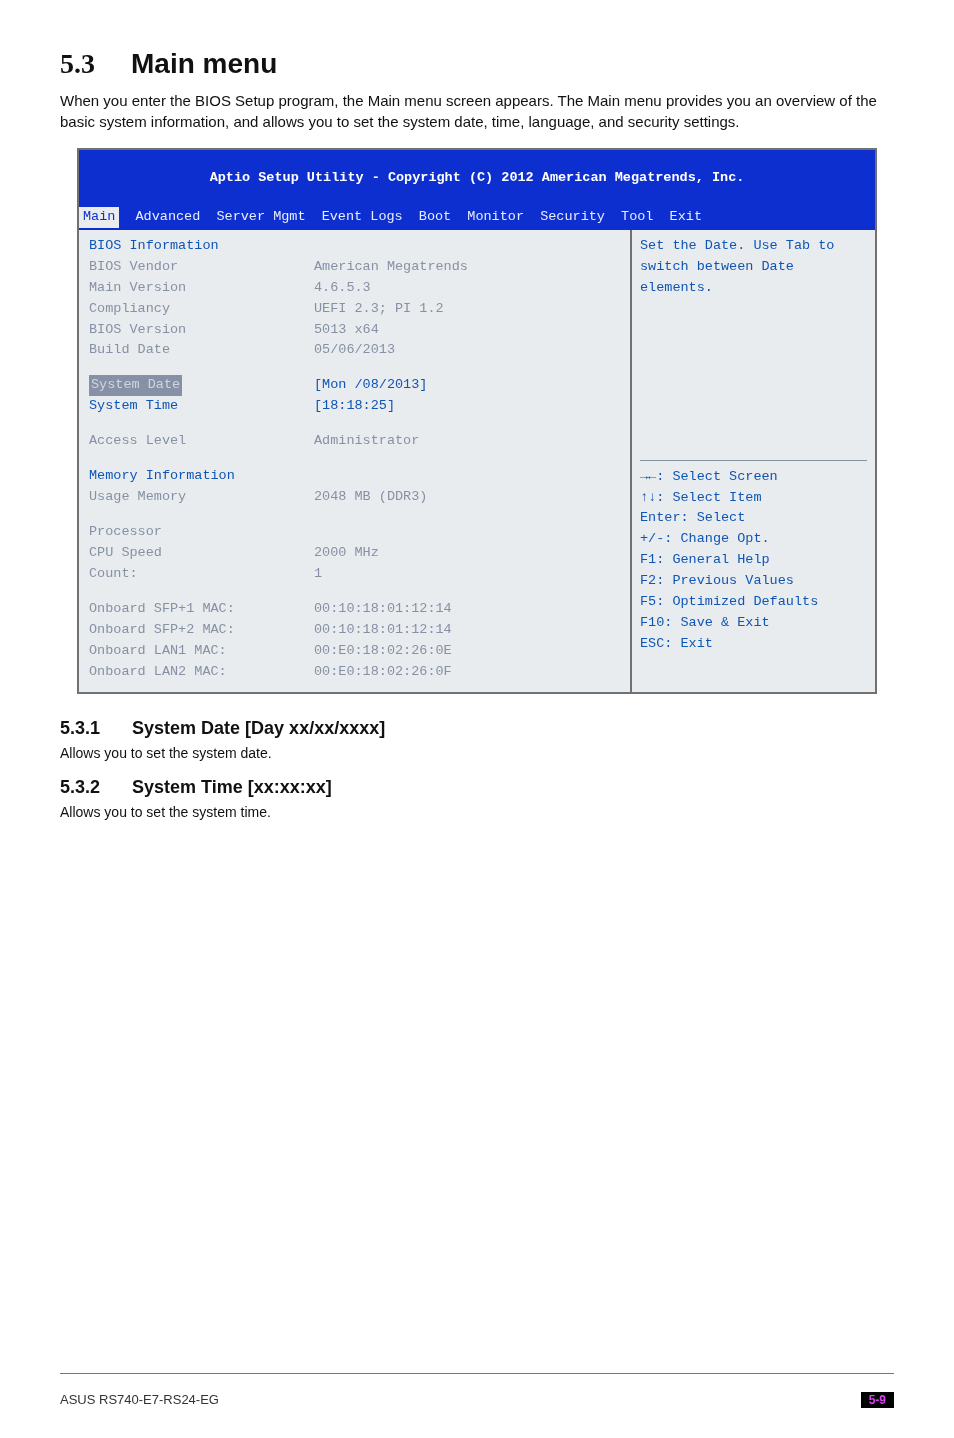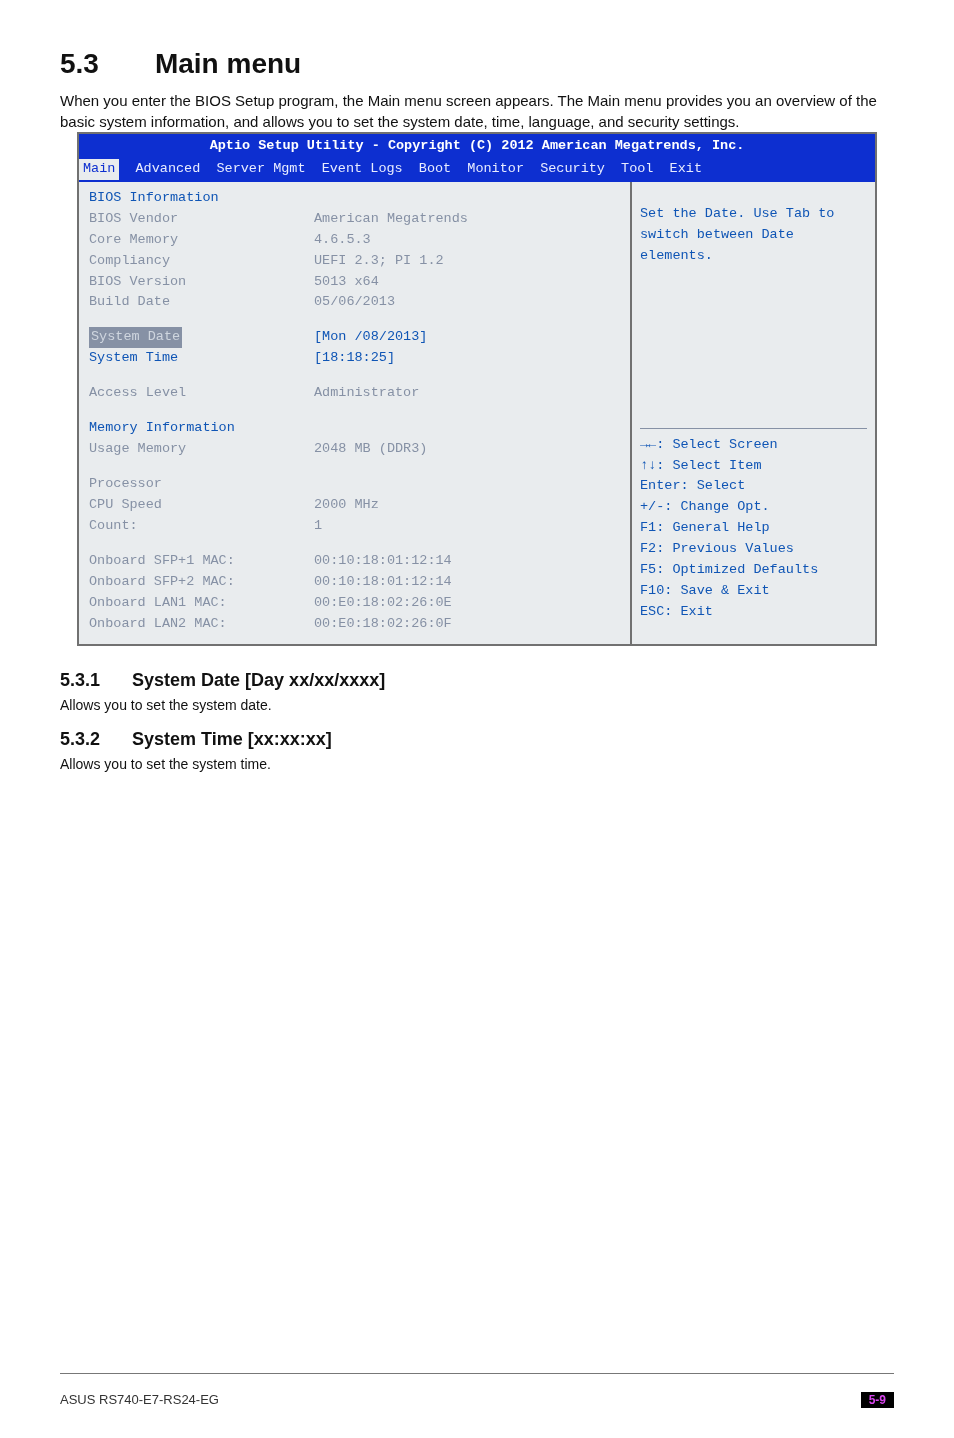--- a/index.html
+++ b/index.html
@@ -1,28 +1,28 @@
 <!DOCTYPE html>
 <html><head>
 <meta charset="utf-8">
 <style>
   * { box-sizing: border-box; margin: 0; padding: 0; }
   html, body { width: 954px; height: 1438px; background: #ffffff; font-family: Arial, Helvetica, sans-serif; color: #111; }
   .page { padding: 48px 60px 0 60px; position: relative; height: 100%; }
   h1 { font-size: 28px; font-weight: 700; margin-bottom: 10px; }
-  .h-num { display: inline-block; margin-right: 56px; }
-  p.intro { font-size: 15px; line-height: 1.4; margin-bottom: 0; }
+  .h-num { display: inline-block; margin-right: 36px; font-family: Liberation Serif, serif; }
+  p.intro { font-size: 15px; line-height: 1.4; margin-bottom: 16px; }
   .bios-box { border: 2px solid #717171; background: #e9ecee; font-family: "Courier New", monospace; font-size: 13.5px; line-height: 1.55; margin: 0 auto 24px auto; width: 800px; }
-  .bios-title { background: #0d2fd0; color: #ffffff; padding: 2px 6px; text-align: center; white-space: pre; font-weight: bold; }
+  .bios-title { background: #0d2fd0; color: #ffffff; padding: 18px 6px; text-align: center; white-space: pre; font-weight: bold; }
   .bios-menu { background: #0d2fd0; color: #e8ecff; padding: 0 8px 2px 0; }
   .bios-menu .mi { display: inline-block; margin-right: 8px; }
   .bios-menu .mi.sel { background: #e9ecee; color: #0d2fd0; padding: 0 4px; }
   .bios-body { display: flex; }
   .bios-left { flex: 1 1 auto; padding: 6px 10px 10px 10px; }
-  .bios-right { width: 245px; border-left: 2px solid #717171; padding: 22px 8px 10px 8px; }
+  .bios-right { width: 245px; border-left: 2px solid #717171; padding: 6px 8px 10px 8px; }
   .row { display: flex; }
   .lab { width: 225px; }
   .val { flex: 1; }
   .c-head { color: #0f55b5; }
   .c-dim { color: #8691a5; }
   .c-sel { color: #cfd6df; background: #8691a5; display: inline-block; padding: 0 2px; }
   .c-ritem { color: #2f6fc4; }
   .bios-right p { color: #0f55b5; }
   .bios-right hr { border: none; border-top: 1px solid #8691a5; margin: 6px 0; }
   h2 { font-size: 18px; font-weight: 700; margin-top: 16px; margin-bottom: 6px; }
@@ -58,21 +58,21 @@
     <div class="bios-body">
       <div class="bios-left">
         <div class="row">
             <span class="lab c-head">BIOS Information</span>
           </div>
         <div class="row">
             <span class="lab c-dim">BIOS Vendor</span>
             <span class="val c-dim">American Megatrends</span>
           </div>
         <div class="row">
-            <span class="lab c-dim">Core Memory</span>
+            <span class="lab c-dim">Main Version</span>
             <span class="val c-dim">4.6.5.3</span>
           </div>
         <div class="row">
             <span class="lab c-dim">Compliancy</span>
             <span class="val c-dim">UEFI 2.3; PI 1.2</span>
           </div>
         <div class="row">
             <span class="lab c-dim">BIOS Version</span>
             <span class="val c-dim">5013 x64</span>
           </div>

